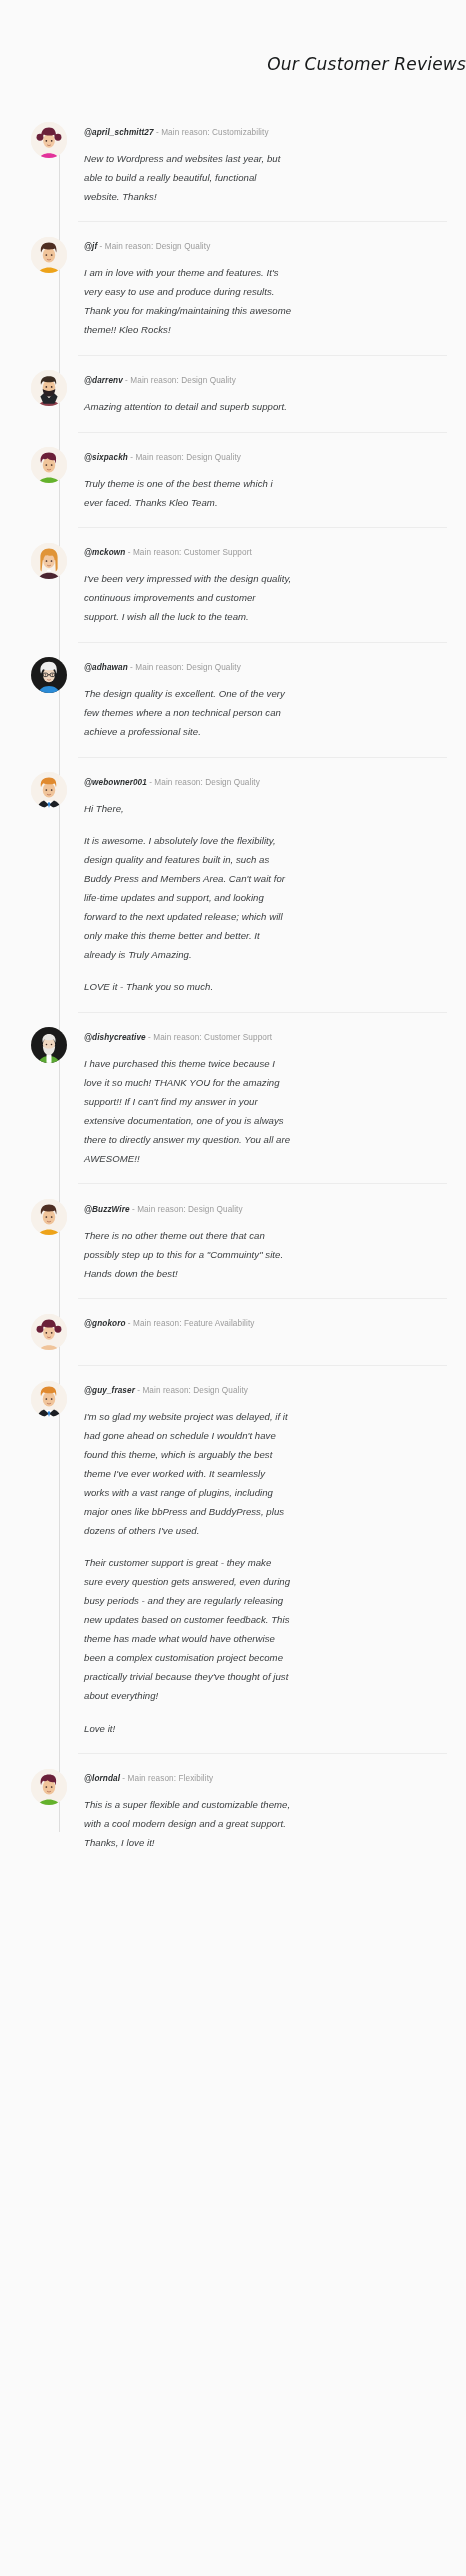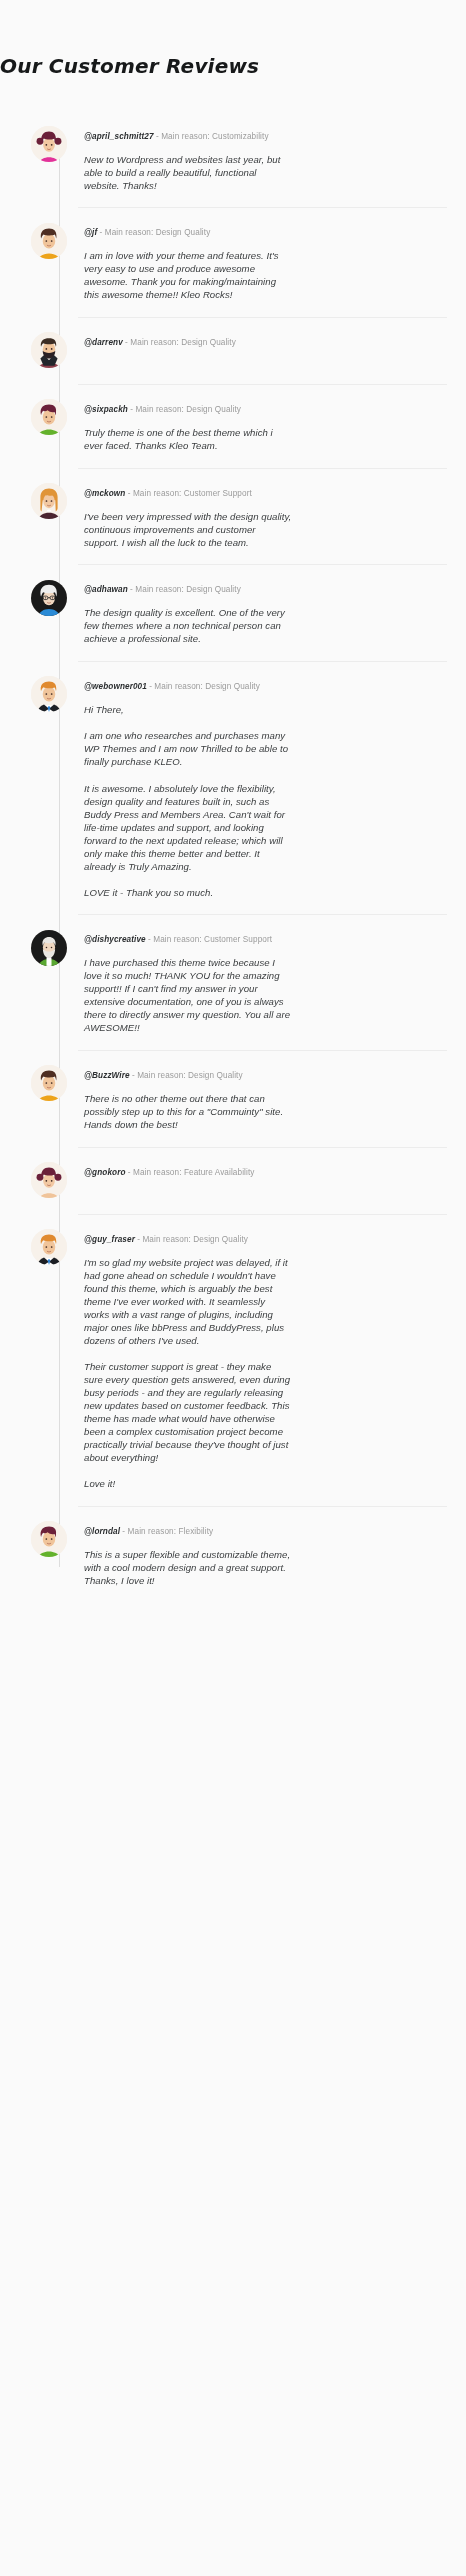--- a/index.html
+++ b/index.html
@@ -20,25 +20,25 @@
     min-height: 2576px;
     background: #fafafa;
     position: relative;
     padding-bottom: 47px;
   }
 
   
   .page-title {
     font-family: "DejaVu Sans", "Liberation Sans", sans-serif;
     font-style: italic;
-    font-weight: 700;
-    font-size: 20px;
+    font-weight: 400;
+    font-size: 17px;
     letter-spacing: 0.2px;
     color: #17191a;
-    text-align: left;
+    text-align: right;
     padding: 54px 0 48px 0;
   }
 
   
   .timeline {
     position: relative;
     padding-left: 0;
   }
 
   
@@ -108,21 +108,21 @@
   }
   .review-head .reason {
     font-weight: 400;
     color: #9b9b9b;
     letter-spacing: 0.1px;
   }
 
   .review-text p {
     font-style: italic;
     font-size: 9.6px;
-    line-height: 13px;
+    line-height: 19px;
     color: #3a3d3f;
     letter-spacing: 0.04px;
     margin: 0 0 13.2px 0;
     max-width: 208px;
   }
   .review-text p:last-child { margin-bottom: 0; }
 
   .spacer-bottom { height: 93px; }
 </style>
 </head>
@@ -170,21 +170,21 @@
             <circle cx="26.4" cy="23" r="1.1" fill="#3a2520"></circle>
    <path d="M20.8 28.6c1.2 1 3.2 1 4.4 0" stroke="#b5705a" stroke-width="1" fill="none" stroke-linecap="round"></path>
    </svg>
         </div>
     <div class="review-body">
       <div class="review-head">
         <span class="handle">@jf</span>
         <span class="reason">- Main reason: Design Quality</span>
       </div>
       <div class="review-text">
-            <p>I am in love with your theme and features. It's very easy to use and produce awesome awesome. Thank you for making/maintaining this awesome theme!! Kleo Rocks!</p>
+            <p>I am in love with your theme and features. It's very easy to use and produce during results. Thank you for making/maintaining this awesome theme!! Kleo Rocks!</p>
           </div>
     </div>
       </div>
       <div class="review">
     <div class="divider"></div>
     <div class="avatar">
    <svg viewBox="0 0 46 46">
             <rect width="46" height="46" fill="#f7f1ea"></rect>
    <path d="M23 39c-6.5 0-12 3-14 7h28c-2-4-7.5-7-14-7z" fill="#8e3f4c"></path>
    <path d="M12 34l5-5 6 7 6-7 5 5-4 9H16z" fill="#23262b"></path>
@@ -193,20 +193,23 @@
    <path d="M23 8c-7 0-10.5 3.4-10.5 8.4 0 1 .1 1.8.3 2.4.9-2.2 1.8-3.6 2.9-4.4 3 1.5 11 1.7 14.5.2.7 1 1.3 2.4 1.7 4.2.2-.6.3-1.4.3-2.4C32.2 11.4 30 8 23 8z" fill="#3b2c22"></path>
    <circle cx="19.6" cy="21.6" r="1.1" fill="#3a2520"></circle>
             <circle cx="26.4" cy="21.6" r="1.1" fill="#3a2520"></circle>
    </svg>
         </div>
     <div class="review-body">
       <div class="review-head">
         <span class="handle">@darrenv</span>
         <span class="reason">- Main reason: Design Quality</span>
       </div>
+      <div class="review-text">
+            <p>Amazing attention to detail and superb support.</p>
+          </div>
     </div>
       </div>
       <div class="review">
     <div class="divider"></div>
     <div class="avatar">
    <svg viewBox="0 0 46 46">
             <rect width="46" height="46" fill="#f7f1ea"></rect>
    <path d="M23 39c-6.5 0-12 3-14 7h28c-2-4-7.5-7-14-7z" fill="#64b22c"></path>
    <ellipse cx="23" cy="23" rx="8" ry="9.6" fill="#f0c49a"></ellipse>
    <path d="M23 7c-7.2 0-10.8 4-10.8 9.6 0 1.6.3 2.9.7 3.7.6-2.6 1.5-4.3 2.7-5.4 1.6 1.1 4 .8 5.6-.6 2 2.2 5.5 3 8.8 2.3.6 1.1 1 2.7 1.3 4.4.4-.9.6-2.1.6-3.6C32.9 11 30.2 7 23 7z" fill="#6b2039"></path>
@@ -292,21 +295,20 @@
    <path d="M20.8 28.6c1.2 1 3.2 1 4.4 0" stroke="#b5705a" stroke-width="1" fill="none" stroke-linecap="round"></path>
    </svg>
         </div>
     <div class="review-body">
       <div class="review-head">
         <span class="handle">@webowner001</span>
         <span class="reason">- Main reason: Design Quality</span>
       </div>
       <div class="review-text">
             <p>Hi There,</p>
-            <p>I am one who researches and purchases many WP Themes and I am now Thrilled to be able to finally purchase KLEO.</p>
             <p>It is awesome. I absolutely love the flexibility, design quality and features built in, such as Buddy Press and Members Area. Can't wait for life-time updates and support, and looking forward to the next updated release; which will only make this theme better and better. It already is Truly Amazing.</p>
             <p>LOVE it - Thank you so much.</p>
           </div>
     </div>
       </div>
       <div class="review">
     <div class="divider"></div>
     <div class="avatar">
    <svg viewBox="0 0 46 46">
             <rect width="46" height="46" fill="#1a1a1a"></rect>

